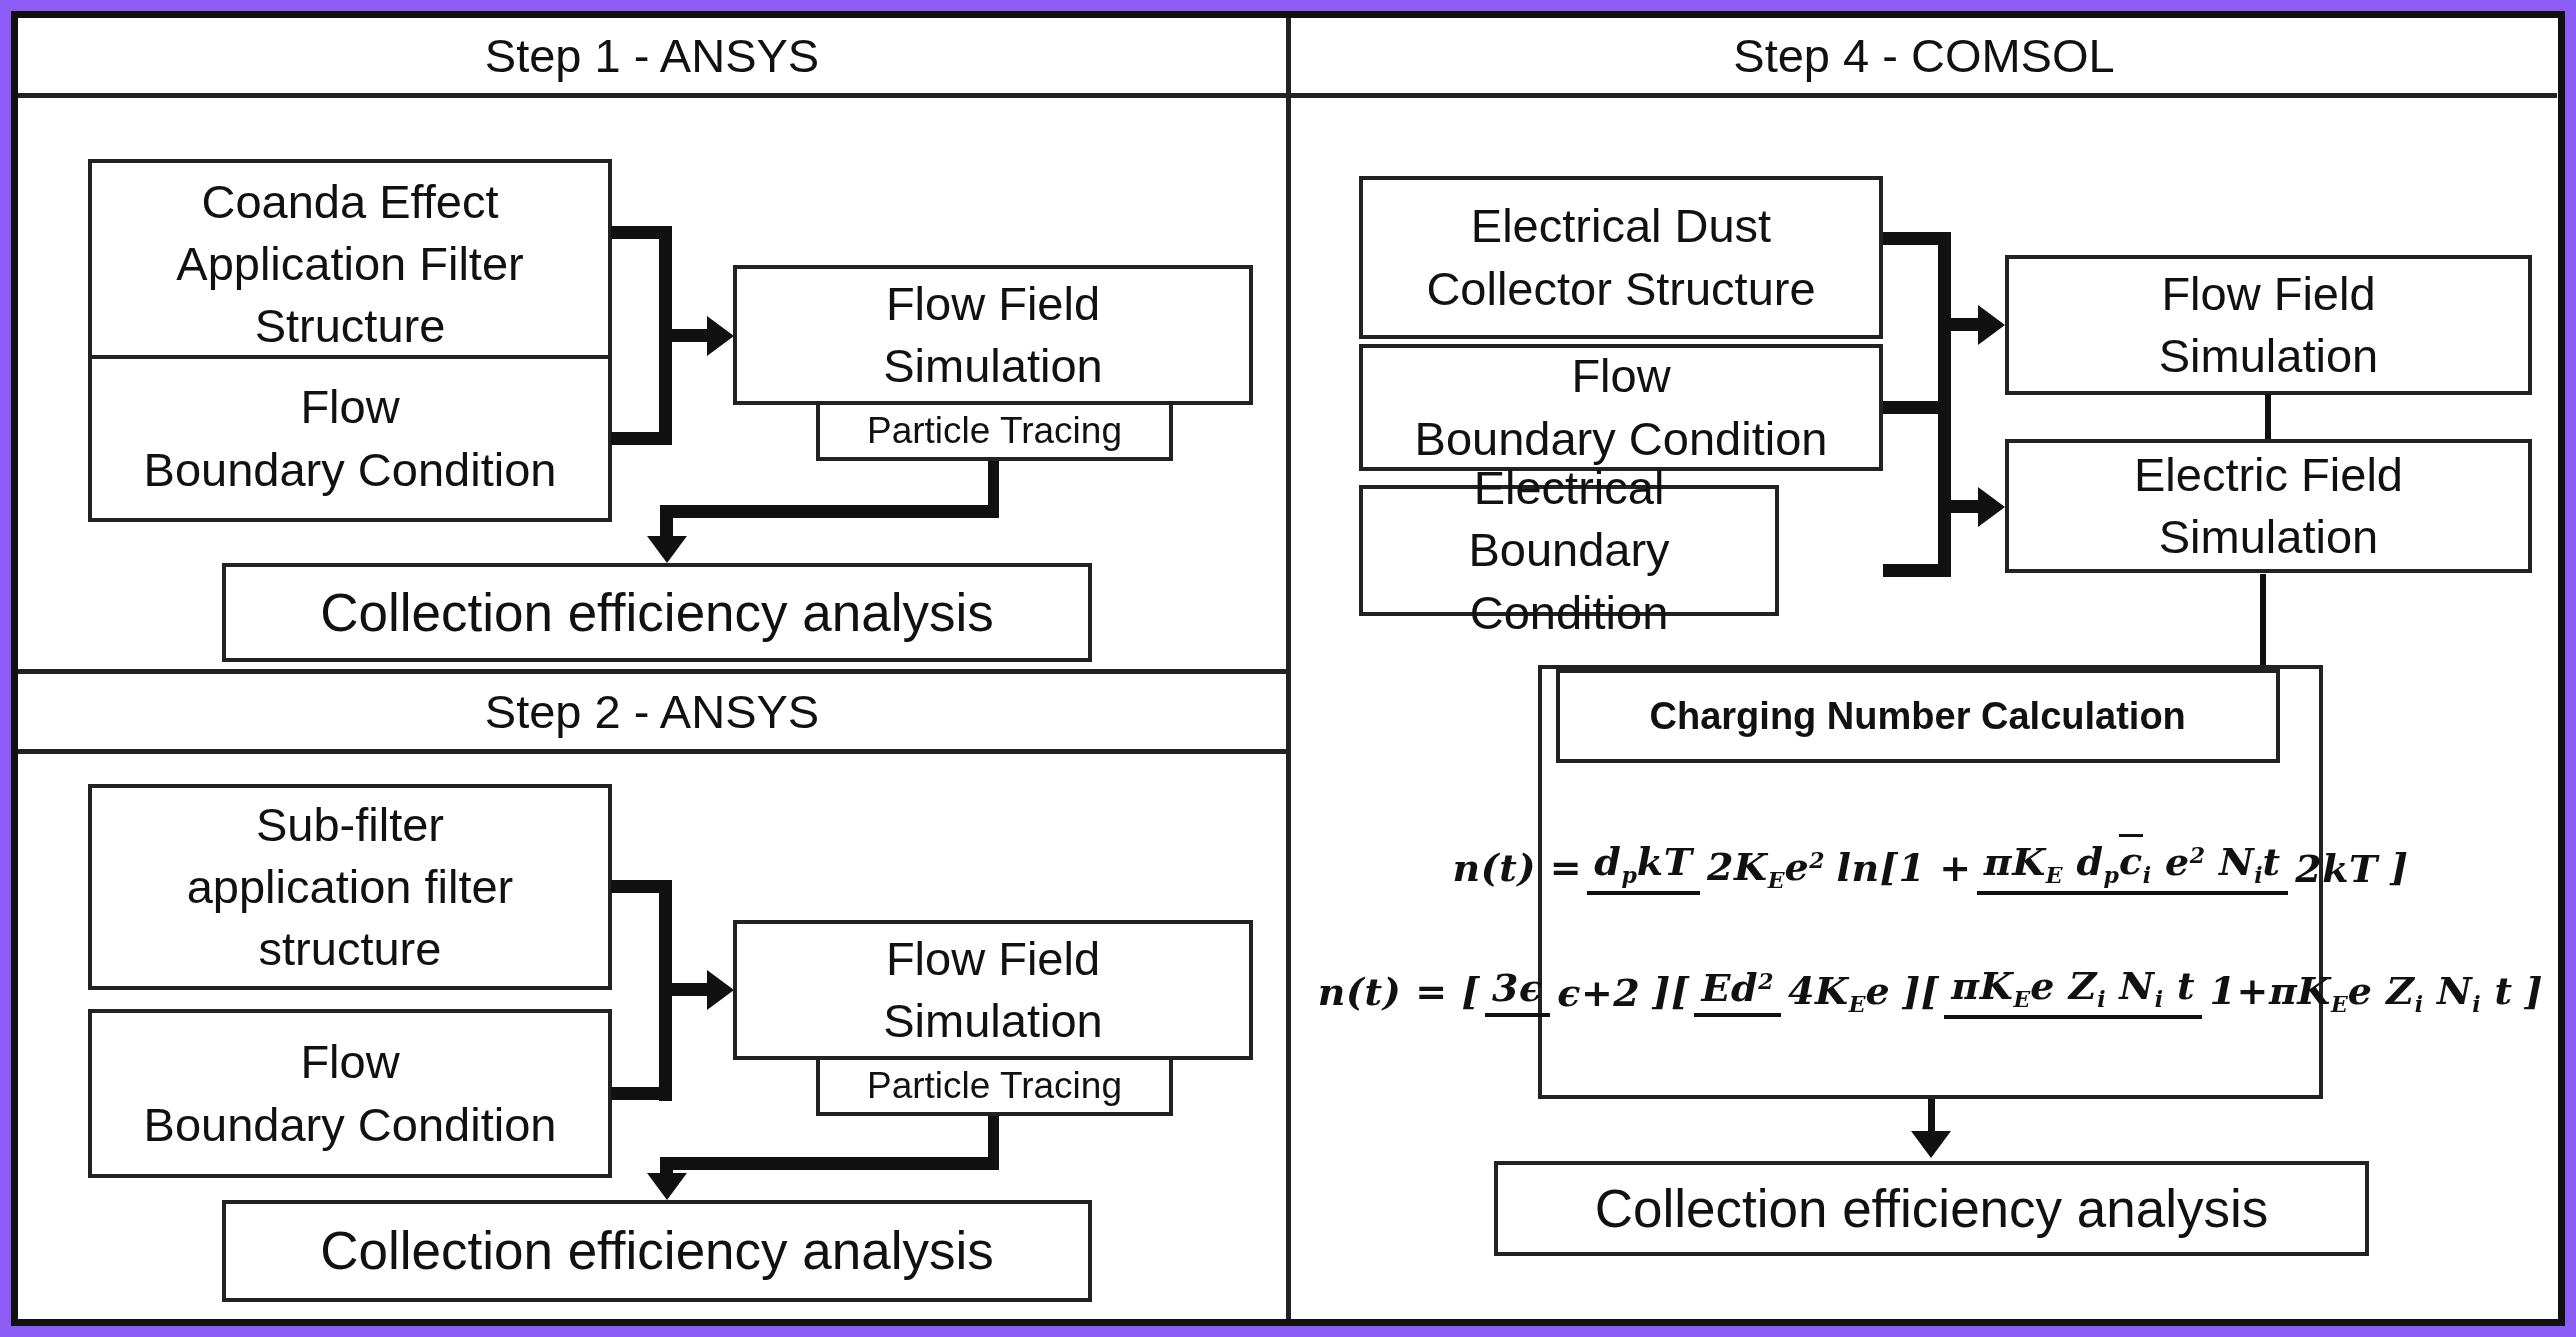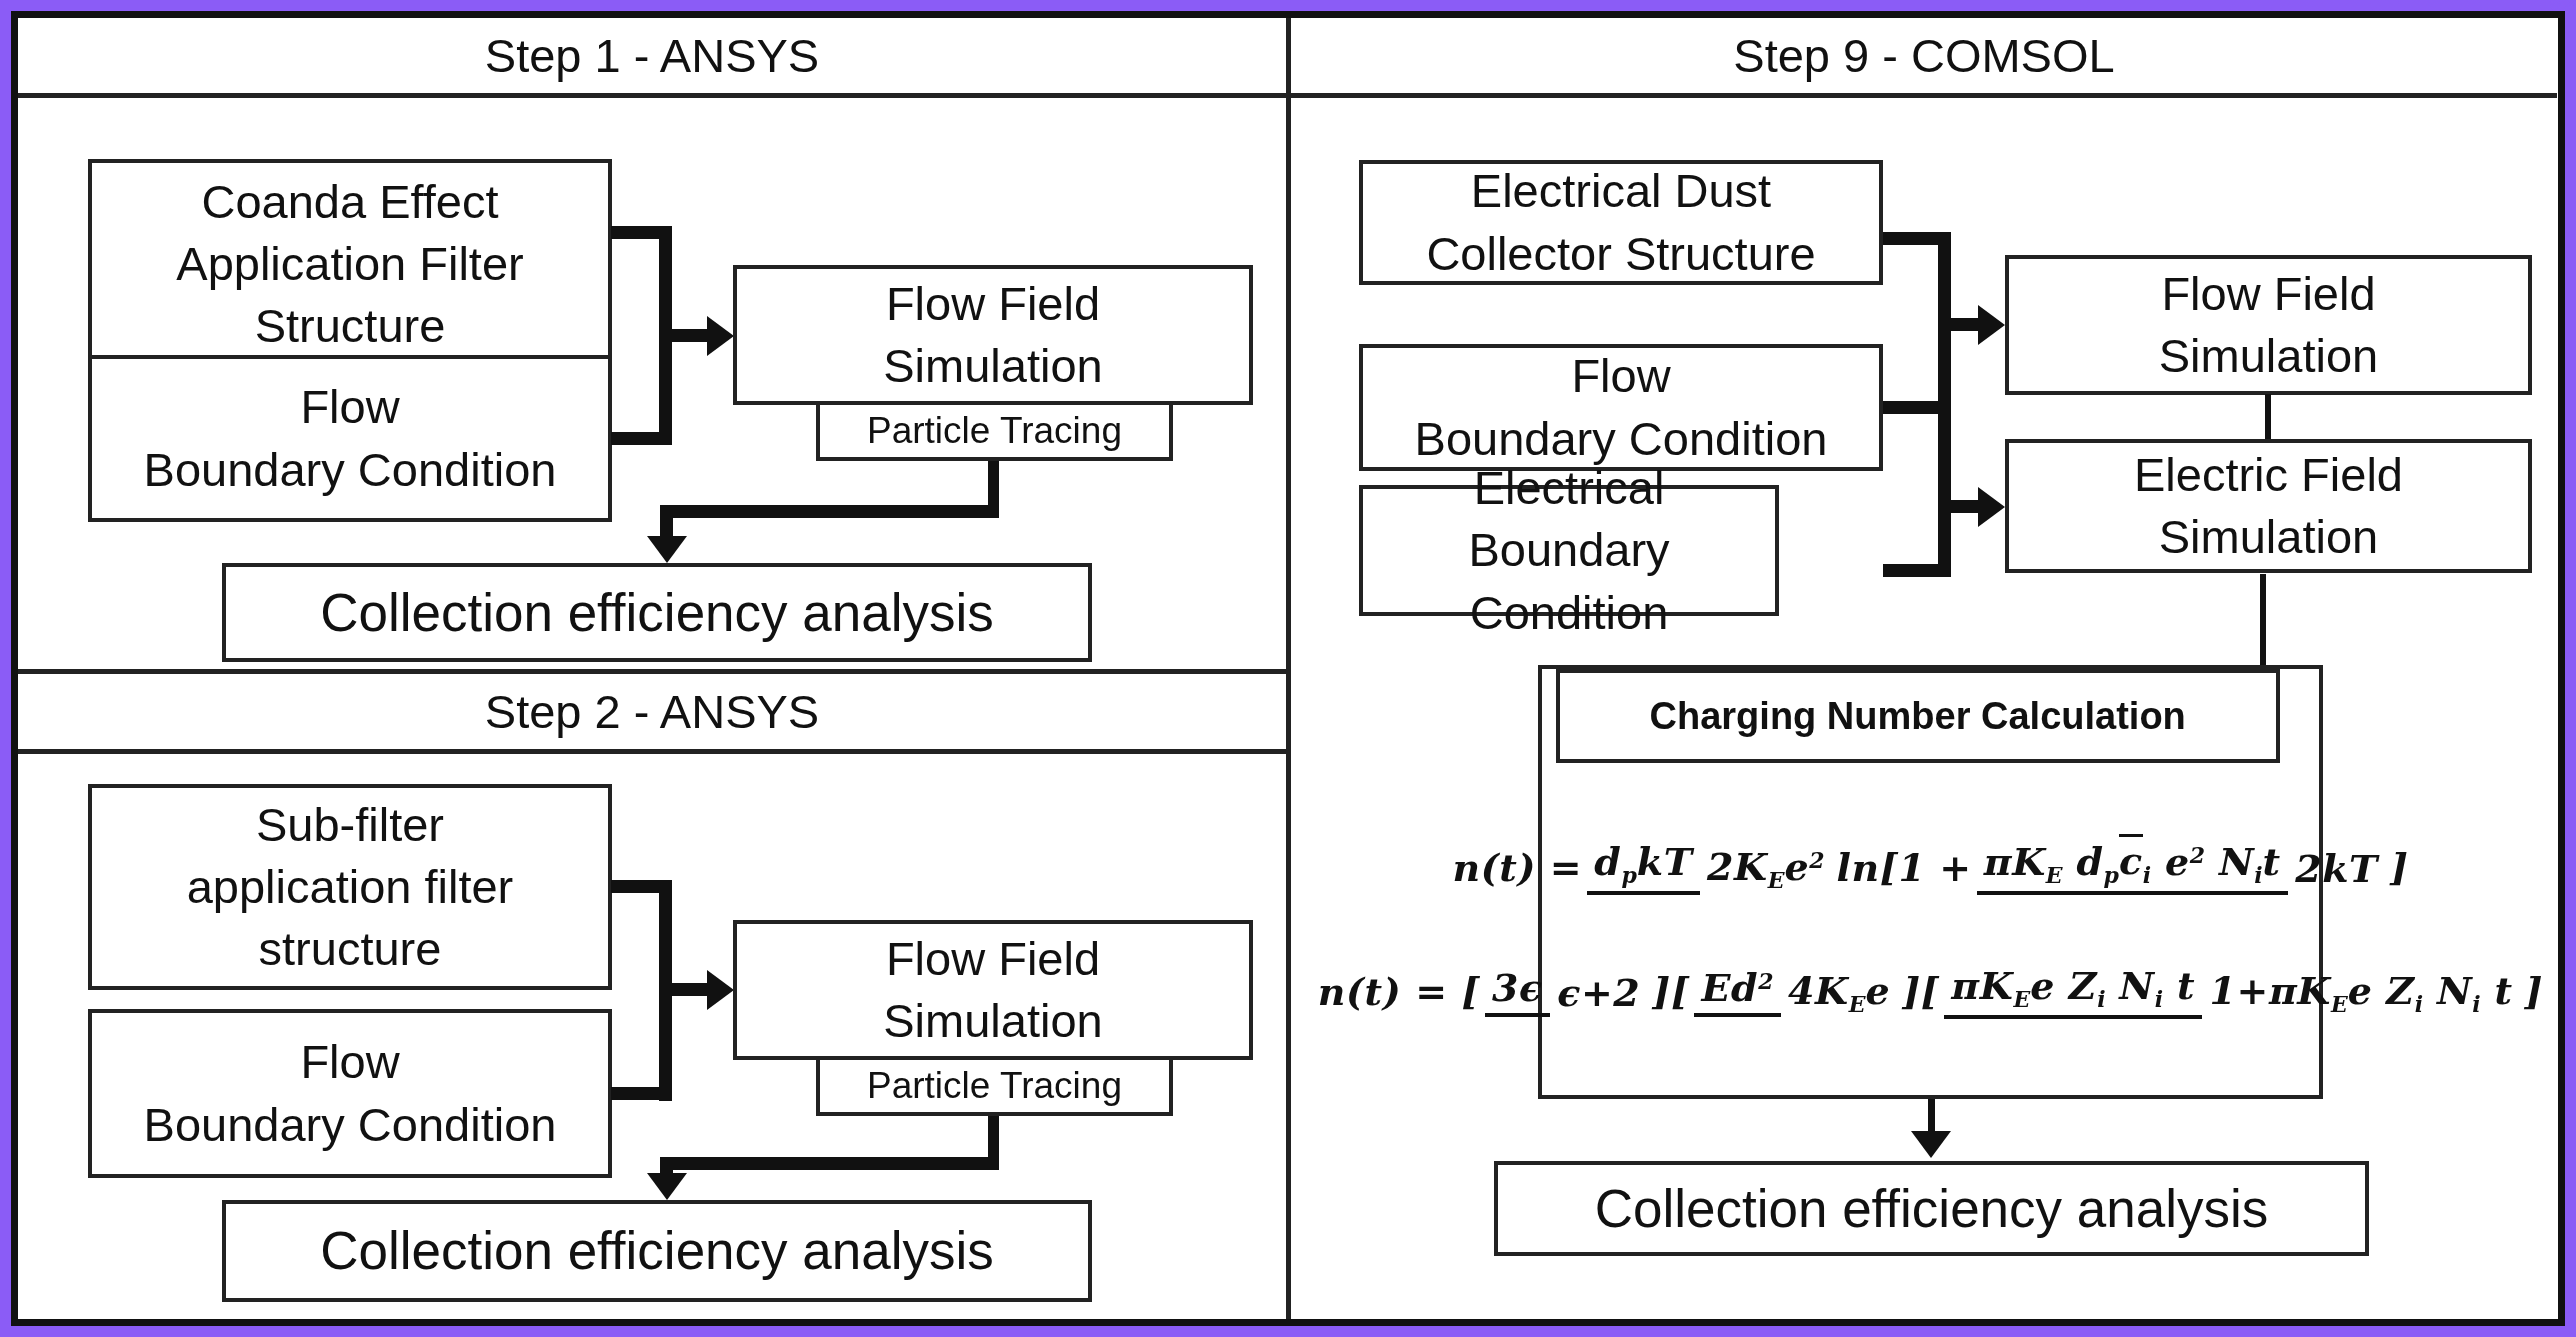--- a/index.html
+++ b/index.html
@@ -96,23 +96,23 @@
 
     <div class="line" style="left:988px;top:1115px;width:10.8px;height:55px;"></div>
     <div class="line" style="left:660px;top:1157px;width:339px;height:13px;"></div>
     <div class="line" style="left:660px;top:1157px;width:13px;height:20.3px;"></div>
     <div class="arrow-d" style="left:647px;top:1173px;"></div>
 
     <div class="box wide" style="left:222px;top:1200px;width:870px;height:102px;">Collection efficiency analysis</div>
   </div>
 
   <div>
-    <div class="title" style="left:1291px;top:20.3px;width:1266px;height:71px;">Step 9 - COMSOL</div>
+    <div class="title" style="left:1291px;top:20.3px;width:1266px;height:71px;">Step 4 - COMSOL</div>
 
-    <div class="box" style="left:1359px;top:160px;width:524px;height:125px;">Electrical Dust
+    <div class="box" style="left:1359px;top:176px;width:524px;height:163px;">Electrical Dust
 Collector Structure</div>
     <div class="box" style="left:1359px;top:344px;width:524px;height:127px;">Flow
 Boundary Condition</div>
     <div class="box" style="left:1359px;top:485px;width:420px;height:131px;">Electrical
 Boundary Condition</div>
 
     <div class="line" style="left:1883px;top:232px;width:55px;height:13px;"></div>
     <div class="line" style="left:1883px;top:401px;width:55px;height:13px;"></div>
     <div class="line" style="left:1883px;top:564px;width:55px;height:13px;"></div>
     <div class="line" style="left:1938px;top:232px;width:13px;height:345px;"></div>

